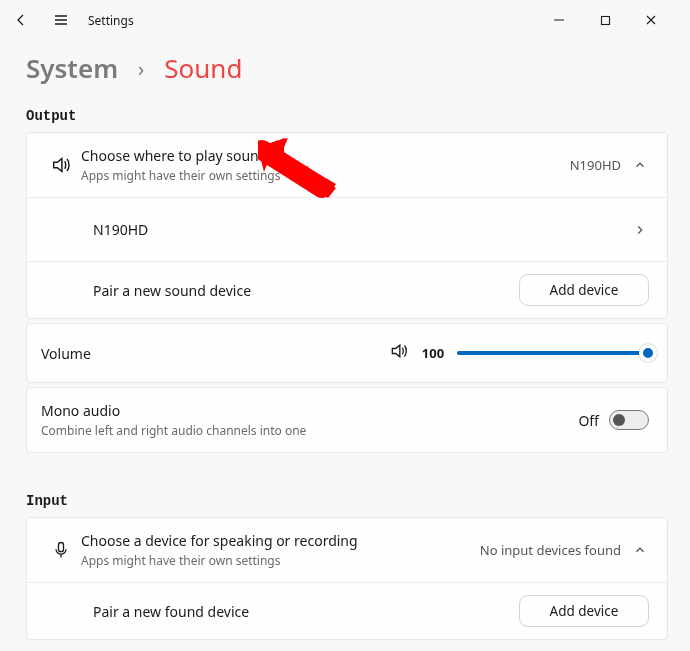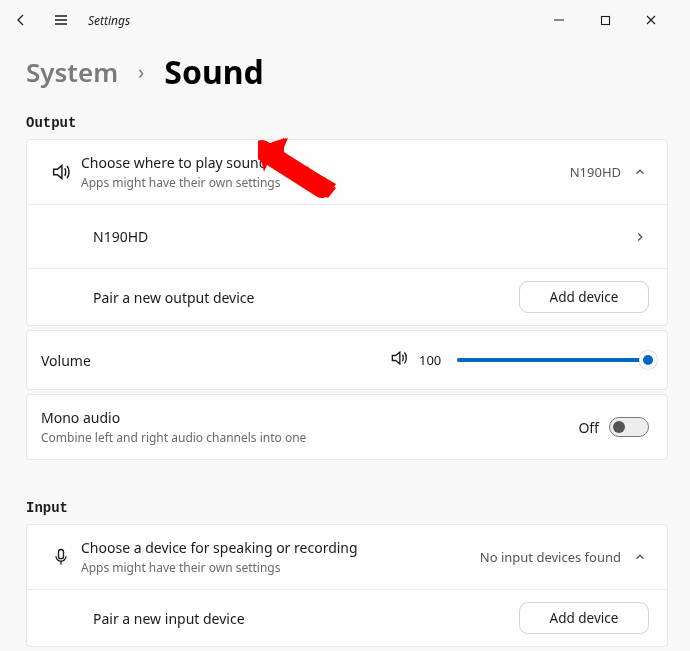--- a/index.html
+++ b/index.html
@@ -11,21 +11,20 @@
     background: #f8f8f8;
     color: #1b1b1b;
     overflow: hidden;
     position: relative;
   }
   .titlebar {
     height: 40px;
     display: flex;
     align-items: center;
     padding: 0 16px 0 4px;
-    font-style: italic;
   }
   .tb-left { display: flex; align-items: center; gap: 6px; }
   .tb-btn {
     width: 34px; height: 34px;
     display: flex; align-items: center; justify-content: center;
     color: #1b1b1b;
   }
   .tb-title { font-size: 12px; margin-left: 4px; color: #1b1b1b; }
   .tb-spacer { flex: 1; }
   .win-controls { display: flex; }
@@ -39,21 +38,21 @@
     padding: 8px 22px 0 26px;
   }
 
   .breadcrumb {
     display: flex; align-items: center; gap: 20px;
     margin-top: 2px;
     margin-bottom: 22px;
   }
   .crumb-system { font-size: 26px; font-weight: 600; color: #7a7a7a; }
   .crumb-sep { font-size: 20px; color: #7a7a7a; }
-  .crumb-sound { font-size: 32px; font-weight: 700; color: #000000; }
+  .crumb-sound { font-size: 26px; font-weight: 400; color: #ef4444; }
 
   .section-label {
     font-size: 14px; font-weight: 600; color: #1b1b1b;
     margin-bottom: 8px;
     font-family: Liberation Mono, monospace;
   }
 
   .card {
     background: #fefefe;
     border: 1px solid #e7e7e7;
@@ -84,21 +83,21 @@
     background: #fefefe;
     border-radius: 9px;
     padding: 6px 22px;
     font-size: 13.5px;
     color: #1b1b1b;
     min-width: 130px;
     text-align: center;
   }
 
   .slider-wrap { flex:1; display:flex; align-items:center; gap:10px; }
-  .vol-num { font-size: 13px; color: #1b1b1b; width: 28px; text-align: left; }
+  .vol-num { font-size: 13px; color: #1b1b1b; width: 28px; text-align: center; font-weight: bold; }
   .slider {
     flex: 1; height: 4px; background: #cfcfcf; border-radius: 2px;
     position: relative;
   }
   .slider-fill {
     position:absolute; left:0; top:0; bottom:0; width:100%;
     background: #0067c0; border-radius: 2px;
   }
   .slider-thumb {
     position:absolute; right:-8px; top:50%; transform:translateY(-50%);
@@ -211,21 +210,21 @@
           <svg width="14" height="14" viewBox="0 0 16 16" fill="none" stroke="currentColor" stroke-width="1.5">
               <path d="M6 4l4 4-4 4"></path>
             </svg>
         </span>
       </div>
     </div>
 
     <div class="row indent-row" style="min-height:56px;">
       <div class="row-icon"></div>
       <div class="row-body">
-        <div class="row-title">Pair a new output device</div>
+        <div class="row-title">Pair a new sound device</div>
       </div>
       <div class="row-tail">
         <div class="btn">Add device</div>
       </div>
     </div>
   </div>
 
   <div class="card">
     <div class="row" style="min-height:58px;">
       <div class="row-body" style="flex:0 0 auto; margin-right:auto;">
@@ -286,21 +285,21 @@
           <svg width="14" height="14" viewBox="0 0 16 16" fill="none" stroke="currentColor" stroke-width="1.5">
               <path d="M4 10l4-4 4 4"></path>
             </svg>
         </span>
       </div>
     </div>
 
     <div class="row indent-row" style="min-height:56px;">
       <div class="row-icon"></div>
       <div class="row-body">
-        <div class="row-title">Pair a new input device</div>
+        <div class="row-title">Pair a new found device</div>
       </div>
       <div class="row-tail">
         <div class="btn">Add device</div>
       </div>
     </div>
   </div>
 
 </div>
 
 <div class="arrow-annot">

